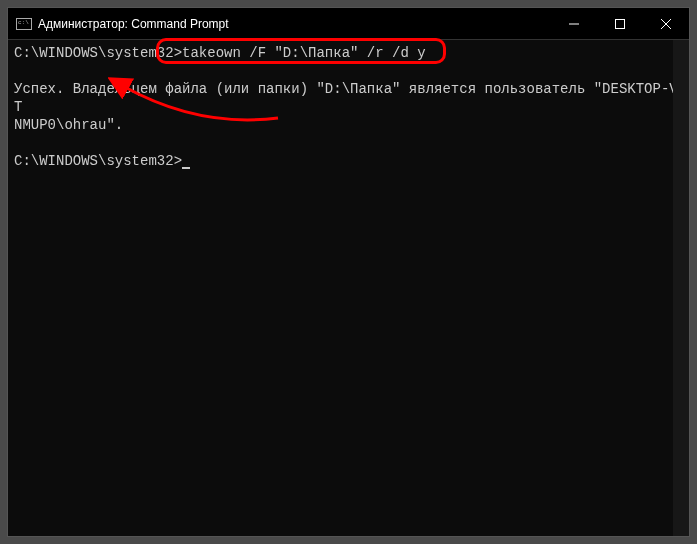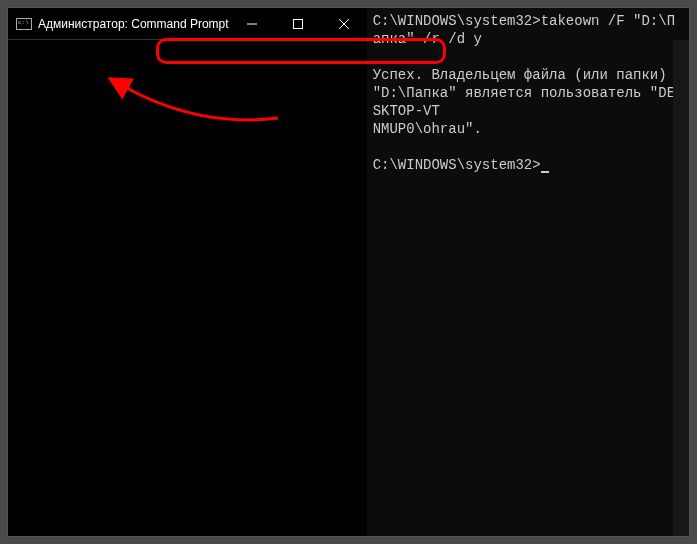--- a/index.html
+++ b/index.html
@@ -9,21 +9,21 @@
       height: 544px;
       padding: 7px;
       font-family: Consolas, 'Courier New', monospace;
     }
     .window {
       width: 683px;
       height: 530px;
       background: #000;
       border: 1px solid #555;
       display: flex;
-      flex-direction: row;
+      flex-direction: column;
       position: relative;
     }
     .titlebar {
       height: 32px;
       background: #000;
       display: flex;
       align-items: center;
       border-bottom: 1px solid #333;
     }
     .titlebar-icon {

